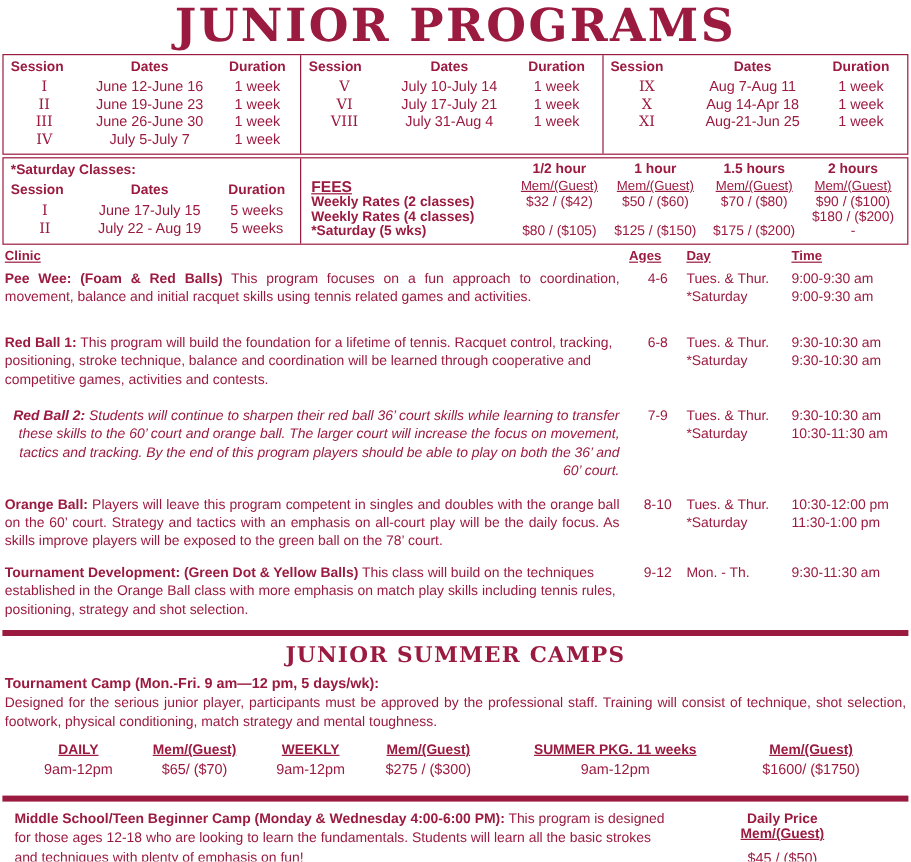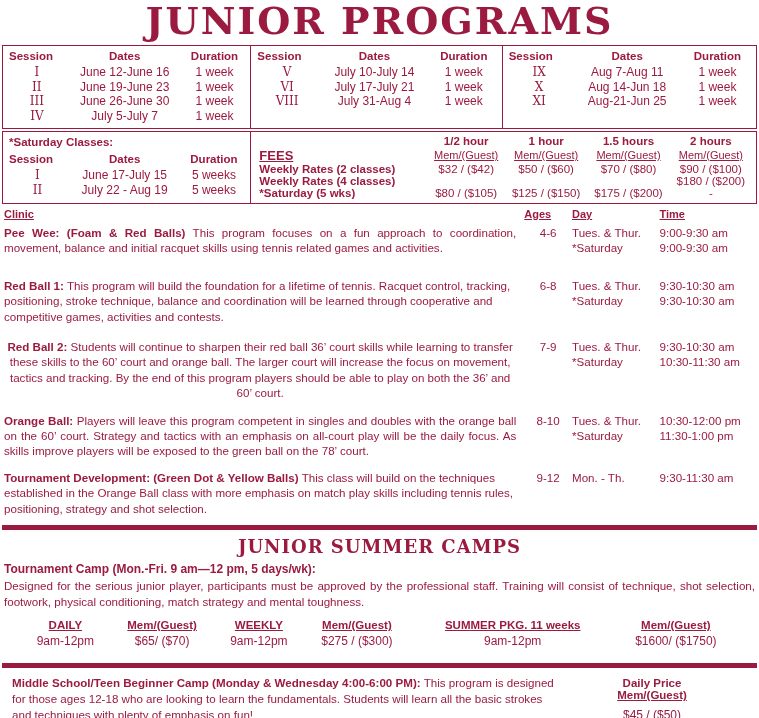--- a/index.html
+++ b/index.html
@@ -314,21 +314,21 @@
           <th class="c-center">Dates</th>
           <th class="c-center">Duration</th>
         </tr>
         <tr>
           <td class="c-center c-roman">IX</td>
           <td class="c-center">Aug 7-Aug 11</td>
           <td class="c-center">1 week</td>
         </tr>
         <tr>
           <td class="c-center c-roman">X</td>
-          <td class="c-center">Aug 14-Jun 18</td>
+          <td class="c-center">Aug 14-Apr 18</td>
           <td class="c-center">1 week</td>
         </tr>
         <tr>
           <td class="c-center c-roman">XI</td>
           <td class="c-center">Aug-21-Jun 25</td>
           <td class="c-center">1 week</td>
         </tr>
         <tr>
           <td style="height:15px;">&nbsp;</td>
           <td></td>
@@ -433,21 +433,21 @@
       <span class="sub-line">Tues. &amp; Thur.</span>
       <span class="sub-line">*Saturday</span>
     </div>
     <div class="time">
       <span class="sub-line">9:30-10:30 am</span>
       <span class="sub-line">9:30-10:30 am</span>
     </div>
   </div>
 
   <div class="clinic-row" style="padding-top:15px;">
-    <div class="desc" style="text-align:center;"><b>Red Ball 2:</b><span> Students will continue to sharpen their red ball 36’ court skills while learning to transfer these skills to the 60’ court and orange ball. The larger court will increase the focus on movement, tactics and tracking. By the end of this program players should be able to play on both the 36’ and 60’ court.</span></div>
+    <div class="desc" style="text-align:right;font-style:italic;"><b>Red Ball 2:</b><span> Students will continue to sharpen their red ball 36’ court skills while learning to transfer these skills to the 60’ court and orange ball. The larger court will increase the focus on movement, tactics and tracking. By the end of this program players should be able to play on both the 36’ and 60’ court.</span></div>
     <div class="ages">7-9</div>
     <div class="day">
       <span class="sub-line">Tues. &amp; Thur.</span>
       <span class="sub-line">*Saturday</span>
     </div>
     <div class="time">
       <span class="sub-line">9:30-10:30 am</span>
       <span class="sub-line">10:30-11:30 am</span>
     </div>
   </div>

